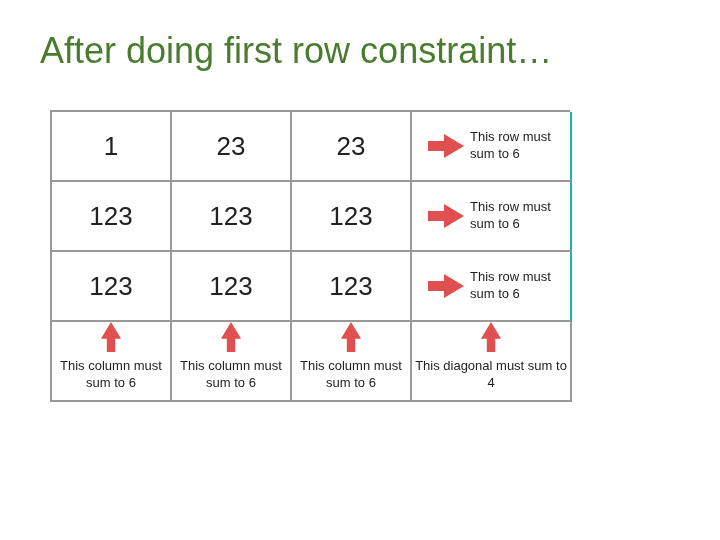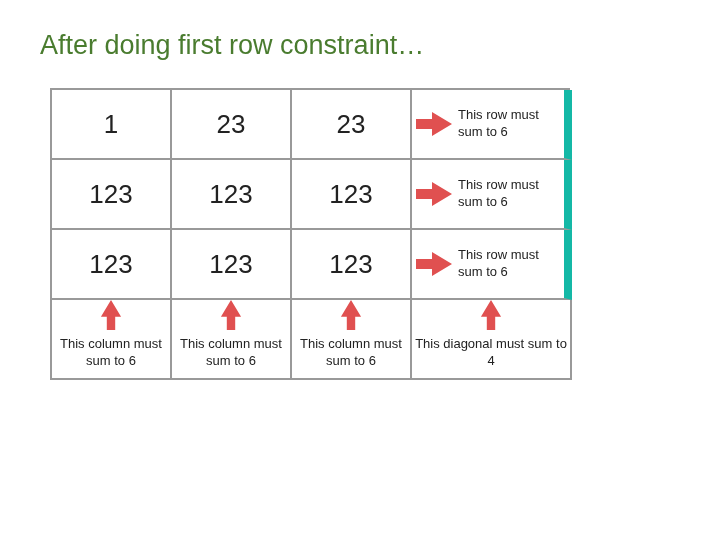--- a/index.html
+++ b/index.html
@@ -11,24 +11,24 @@
       overflow: hidden;
     }
     .page {
       width: 720px;
       height: 540px;
       padding: 30px 40px;
       display: flex;
       flex-direction: column;
     }
     .title {
-      font-size: 27px;
+      font-size: 36px;
       font-weight: normal;
       color: #4a7c2f;
-      margin-bottom: 27px;
+      margin-bottom: 38px;
     }
     .grid-container {
       display: grid;
       grid-template-columns: 120px 120px 120px 160px;
       grid-template-rows: 70px 70px 70px 80px;
       border-left: 2px solid #999;
       border-top: 2px solid #999;
       width: 520px;
       margin-left: 10px;
     }
@@ -36,27 +36,27 @@
       border-right: 2px solid #999;
       border-bottom: 2px solid #999;
       display: flex;
       align-items: center;
       justify-content: center;
       font-size: 26px;
       color: #222;
       background: #fff;
     }
     .cell-hint {
-      border-right: 8px solid #14b8a6;
+      border-right: 2px solid #14b8a6;
       border-bottom: 2px solid #999;
       display: flex;
       align-items: center;
       justify-content: flex-start;
       gap: 6px;
-      padding: 6px 4px;
+      padding: 6px 16px;
       font-size: 13px;
       color: #222;
       background: #fff;
       line-height: 1.3;
     }
     .arrow-svg {
       flex-shrink: 0;
     }
     .bottom-cell {
       border-right: 2px solid #999;

